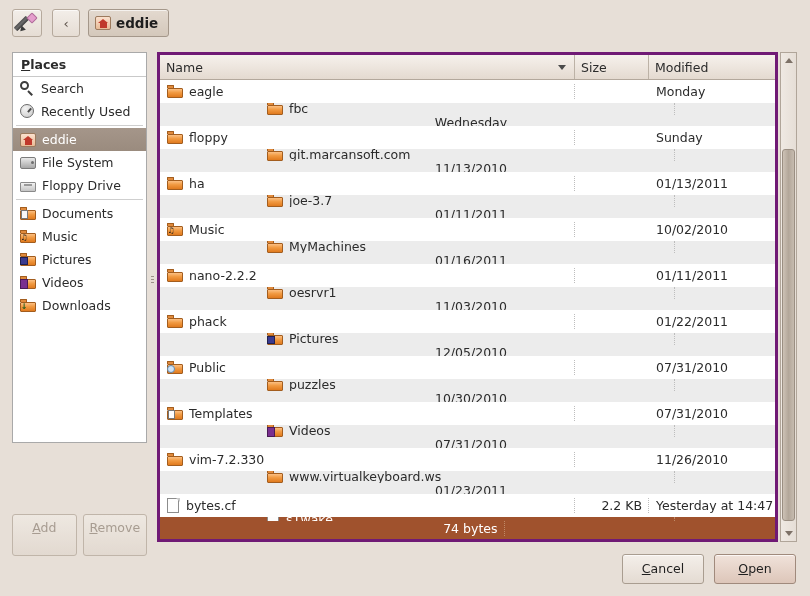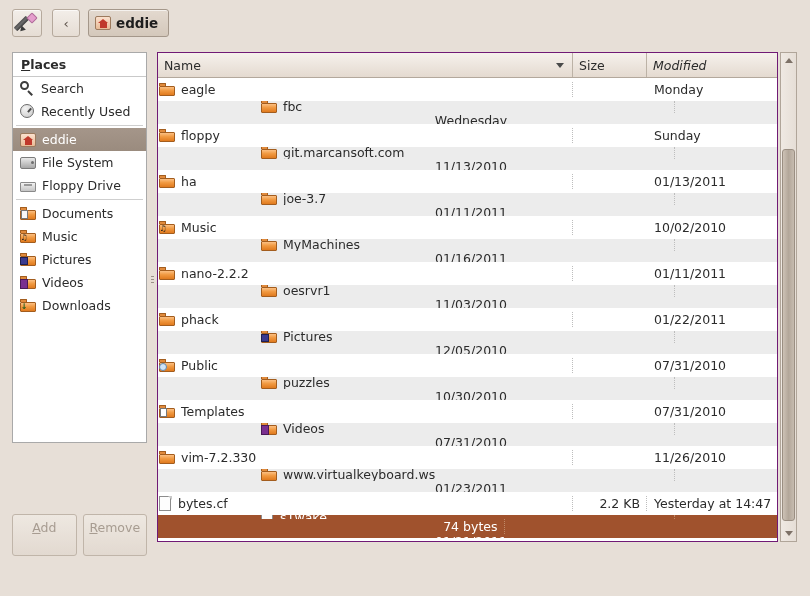--- a/index.html
+++ b/index.html
@@ -301,21 +301,21 @@
   #splitter .grip div {
     height: 1px; background: #9a9086; margin: 2px 0;
   }
 
   
   #list-pane {
     position: absolute;
     left: 157px; top: 52px;
     width: 621px; height: 490px;
     background: #ffffff;
-    border: 1px solid #701a75;
+    border: 3px solid #701a75;
     box-sizing: border-box;
     overflow: hidden;
   }
   #list-header {
     display: flex;
     height: 25px;
     background: linear-gradient(to bottom, #f6f1ec 0%, #e4dad0 100%);
     border-bottom: 1px solid #b3a89c;
     box-sizing: border-box;
     font-size: 12.5px;
@@ -324,21 +324,21 @@
   .hcell {
     display: flex; align-items: center;
     padding: 0 6px;
     box-sizing: border-box;
     border-right: 1px solid #bcb2a6;
     cursor: default;
   }
   .hcell:last-child { border-right: 0; }
   #h-name { width: 415px; justify-content: space-between; }
   #h-size { width: 74px; }
-  #h-mod  { flex: 1 1 auto; font-style: italic; }
+  #h-mod  { flex: 1 1 auto; }
   .chev {
     width: 0; height: 0;
     border-left: 4px solid transparent;
     border-right: 4px solid transparent;
     border-top: 5px solid #4a4a4a;
     margin-right: 2px;
   }
 
   #rows { position: relative; }
   .row {
@@ -352,21 +352,21 @@
   }
   .row.odd  { background: #ffffff; }
   .row.even { background: #ececec; flex-direction: column; }
   .row.selected {
     background: #a0522d;
     color: #ffffff;
   }
   .c-name {
     width: 415px;
     display: flex; align-items: center; gap: 6px;
-    padding-left: 1px;
+    padding-left: 7px;
     box-sizing: border-box;
     border-right: 1px dotted #bdbdbd;
     white-space: nowrap; overflow: hidden;
   }
   .c-size {
     width: 74px;
     text-align: right;
     padding-right: 6px;
     box-sizing: border-box;
     border-right: 1px dotted #bdbdbd;
@@ -824,14 +824,22 @@
   <div id="vscroll">
     <div class="sb-arrow">
         <span class="up"></span>
       </div>
     <div id="vthumb"></div>
     <div class="sb-arrow" style="position:absolute;left:0;bottom:0;width:15px;">
         <span class="down"></span>
       </div>
   </div>
 
+  <div id="actions">
+    <div class="act-btn" id="cancel-button">
+      <u>C</u><span>ancel</span>
+    </div>
+    <div class="act-btn" id="open-button">
+      <u>O</u><span>pen</span>
+    </div>
+  </div>
 
 </div>
 
 </body></html>

